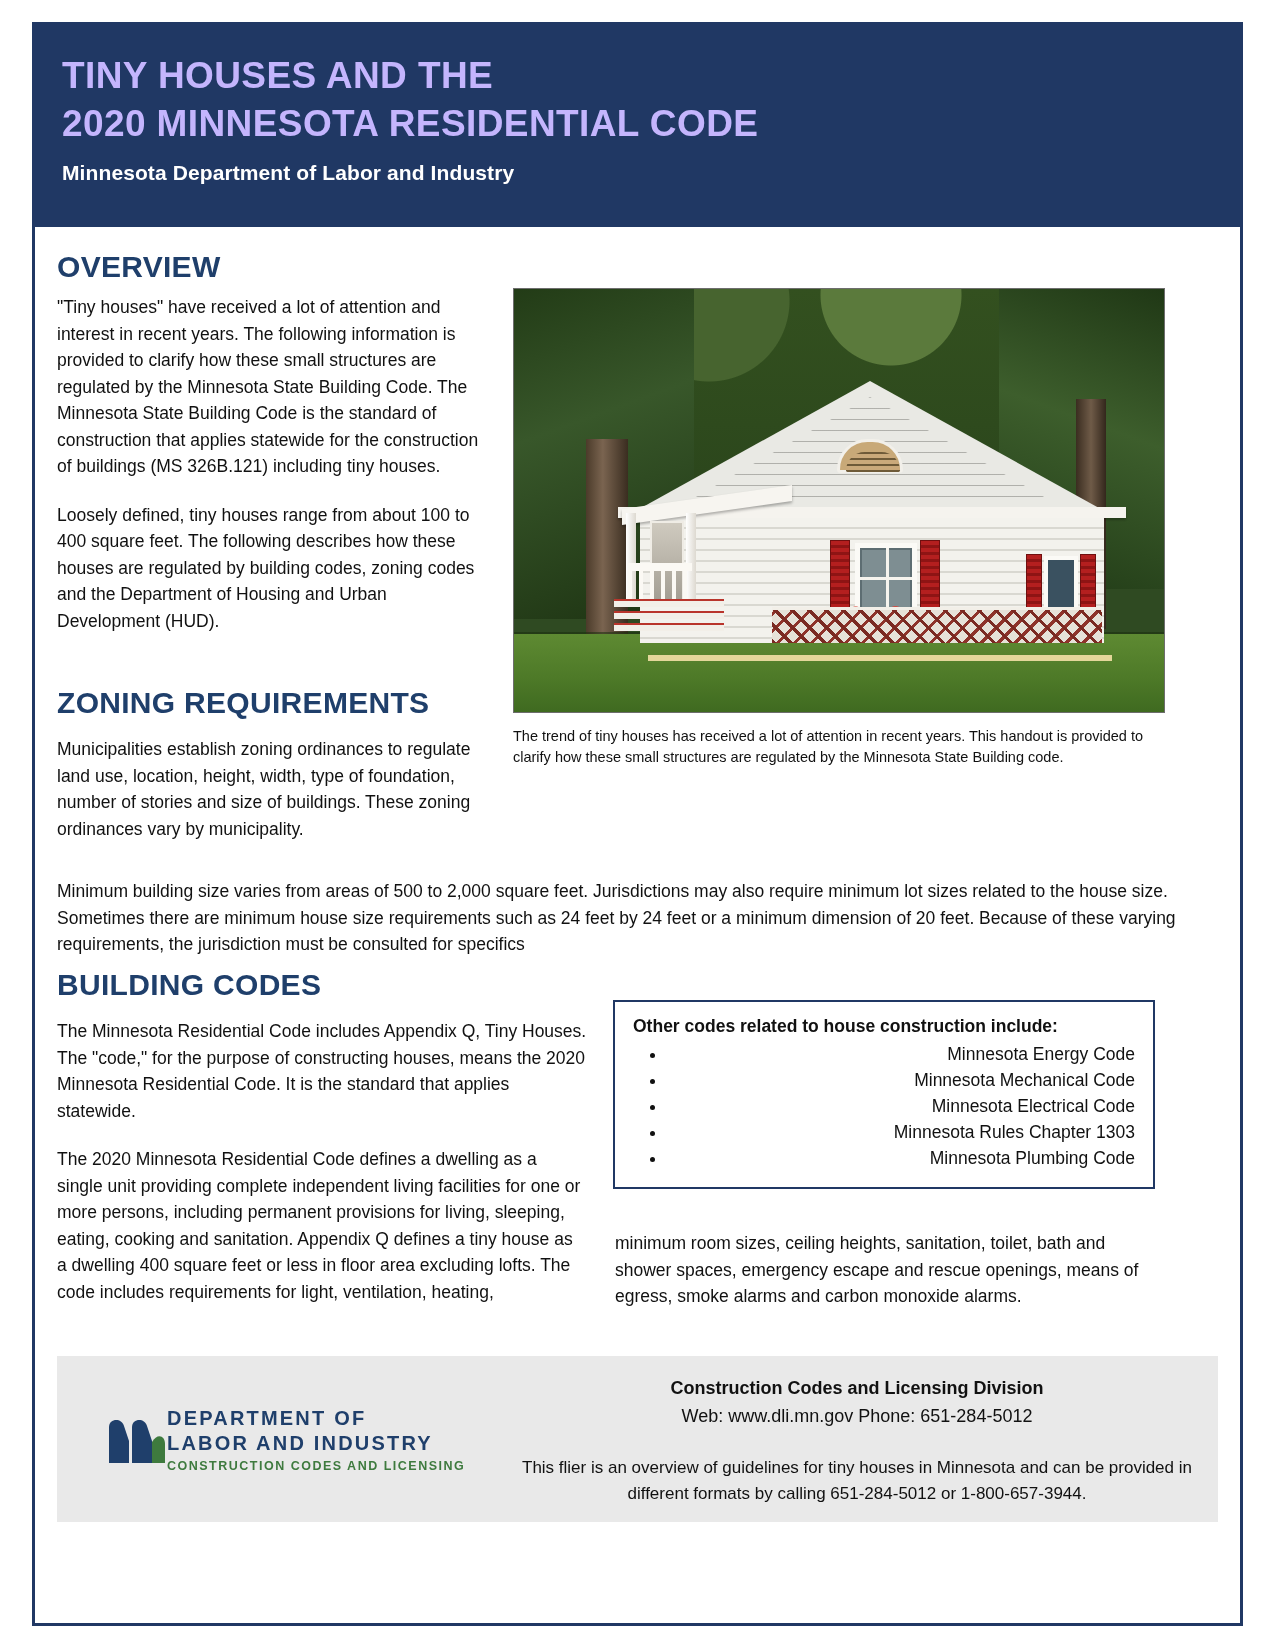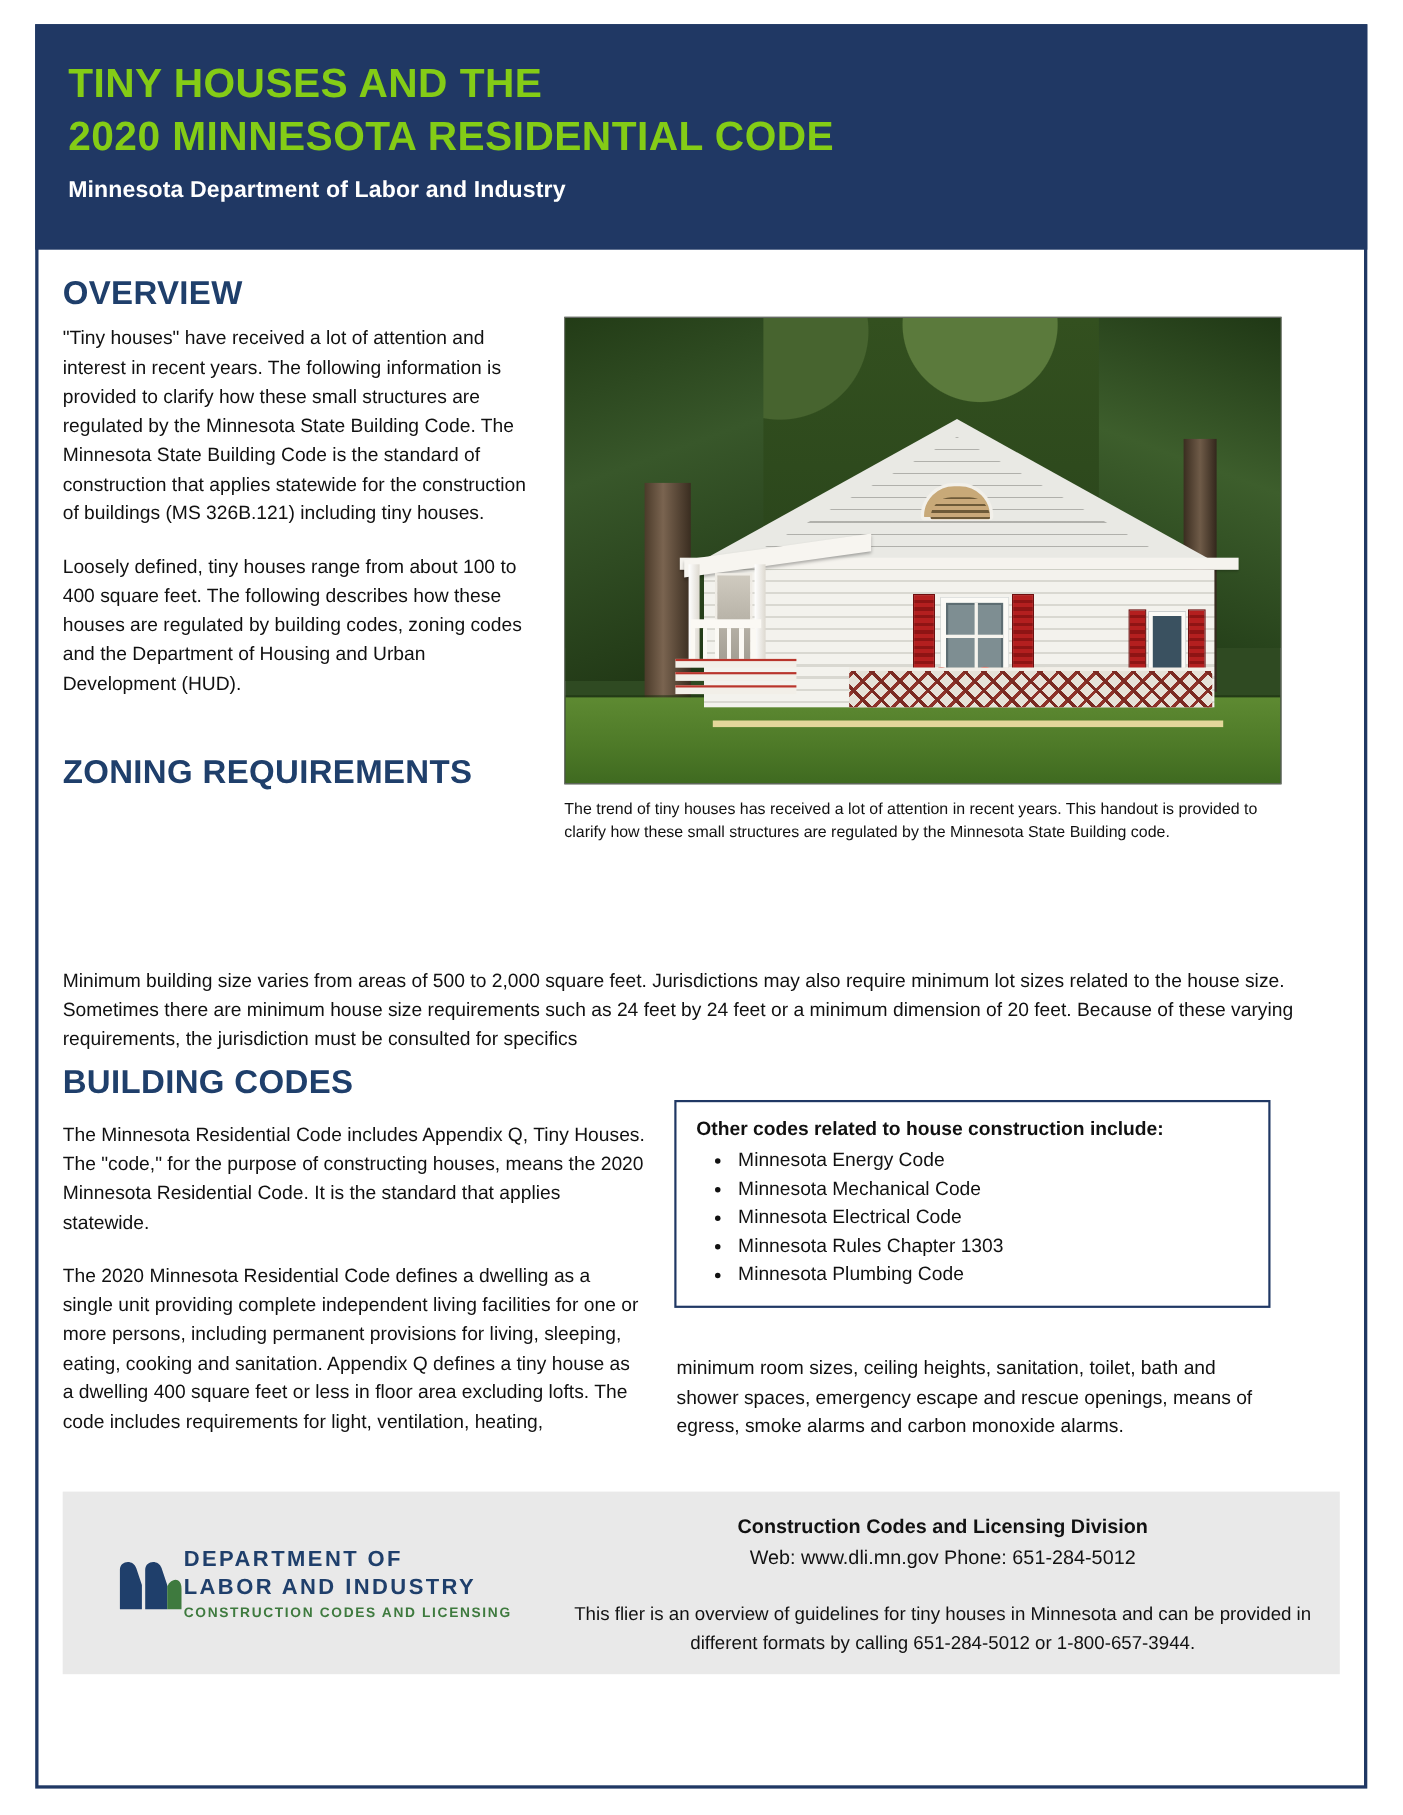--- a/index.html
+++ b/index.html
@@ -39,21 +39,21 @@
   .header-band {
     position: absolute;
     left: 32px;
     top: 22px;
     width: 1211px;
     height: 205px;
     background: #203864;
     padding: 30px 0 0 30px;
   }
   .header-title-line {
-    color: #84cc16;
+    color: #c4b5fd;
     font-size: 37px;
     font-weight: bold;
     letter-spacing: 0.4px;
     line-height: 48px;
     white-space: nowrap;
   }
   .header-subtitle {
     color: #ffffff;
     font-size: 21px;
     font-weight: bold;
@@ -335,20 +335,21 @@
   .codes-box-title {
     font-size: 17.5px;
     font-weight: bold;
     margin: 0 0 4px 0;
     color: #111111;
   }
   .codes-list {
     margin: 0;
     padding: 0 0 0 34px;
     list-style: disc;
+    text-align: right;
   }
   .codes-list li {
     font-size: 17.5px;
     line-height: 26px;
     color: #111111;
     padding-left: 4px;
   }
 
   
   .footer {
@@ -468,20 +469,23 @@
             <div style="top:24px"></div>
           </div>
           <div class="ph-lattice"></div>
         </div>
       </div>
     </div>
 
     <div class="photo-caption">The trend of tiny houses has received a lot of attention in recent years. This handout is provided to clarify how these small structures are regulated by the Minnesota State Building code.</div>
 
     <h2 class="section-heading zoning-heading">ZONING REQUIREMENTS</h2>
+    <div class="zoning-col-left">
+      <p class="body-text">Municipalities establish zoning ordinances to regulate land use, location, height, width, type of foundation, number of stories and size of buildings. These zoning ordinances vary by municipality.</p>
+    </div>
     <div class="zoning-wide">
       <p class="body-text">Minimum building size varies from areas of 500 to 2,000 square feet. Jurisdictions may also require minimum lot sizes related to the house size. Sometimes there are minimum house size requirements such as 24 feet by 24 feet or a minimum dimension of 20 feet. Because of these varying requirements, the jurisdiction must be consulted for specifics</p>
     </div>
 
     <h2 class="section-heading building-heading">BUILDING CODES</h2>
     <div class="building-col-left">
       <p class="body-text">The Minnesota Residential Code includes Appendix Q, Tiny Houses. The "code," for the purpose of constructing houses, means the 2020 Minnesota Residential Code. It is the standard that applies statewide.</p>
       <p class="body-text">The 2020 Minnesota Residential Code defines a dwelling as a single unit providing complete independent living facilities for one or more persons, including permanent provisions for living, sleeping, eating, cooking and sanitation. Appendix Q defines a tiny house as a dwelling 400 square feet or less in floor area excluding lofts. The code includes requirements for light, ventilation, heating,</p>
     </div>
 

